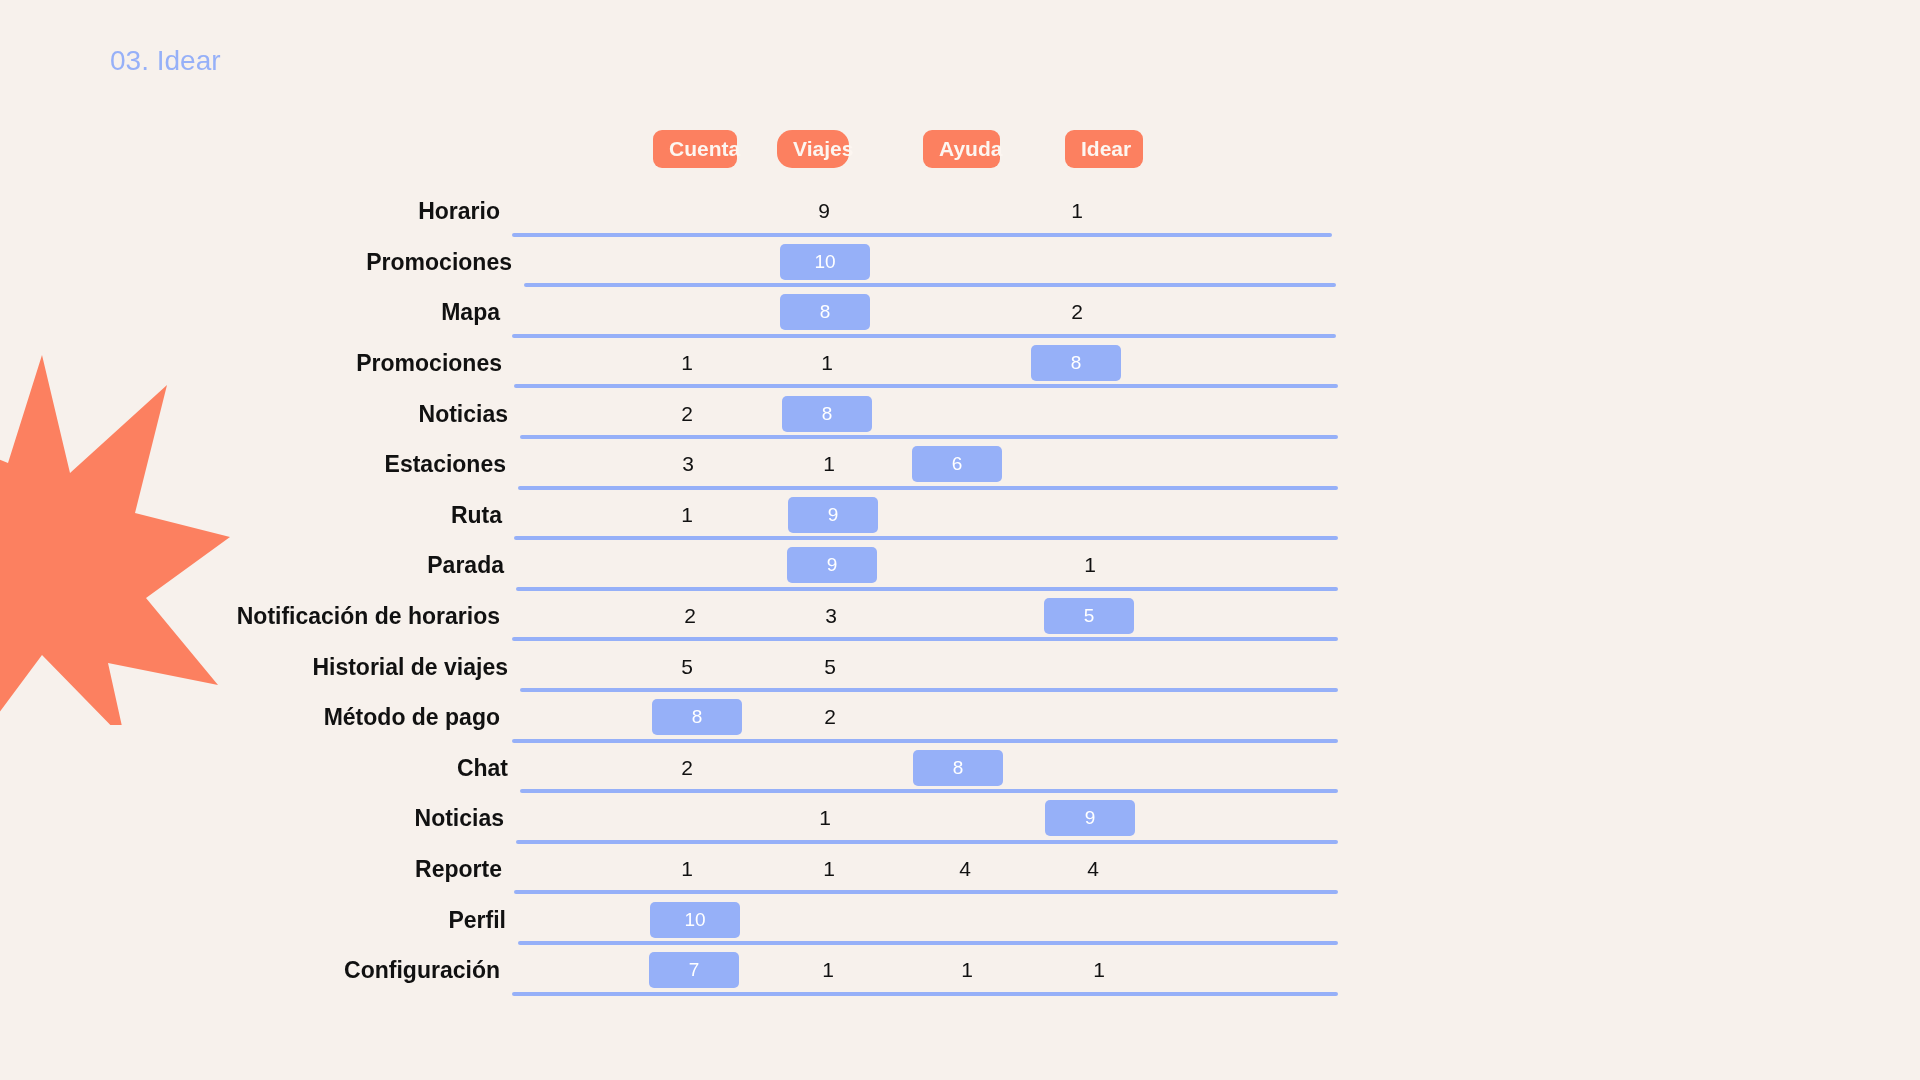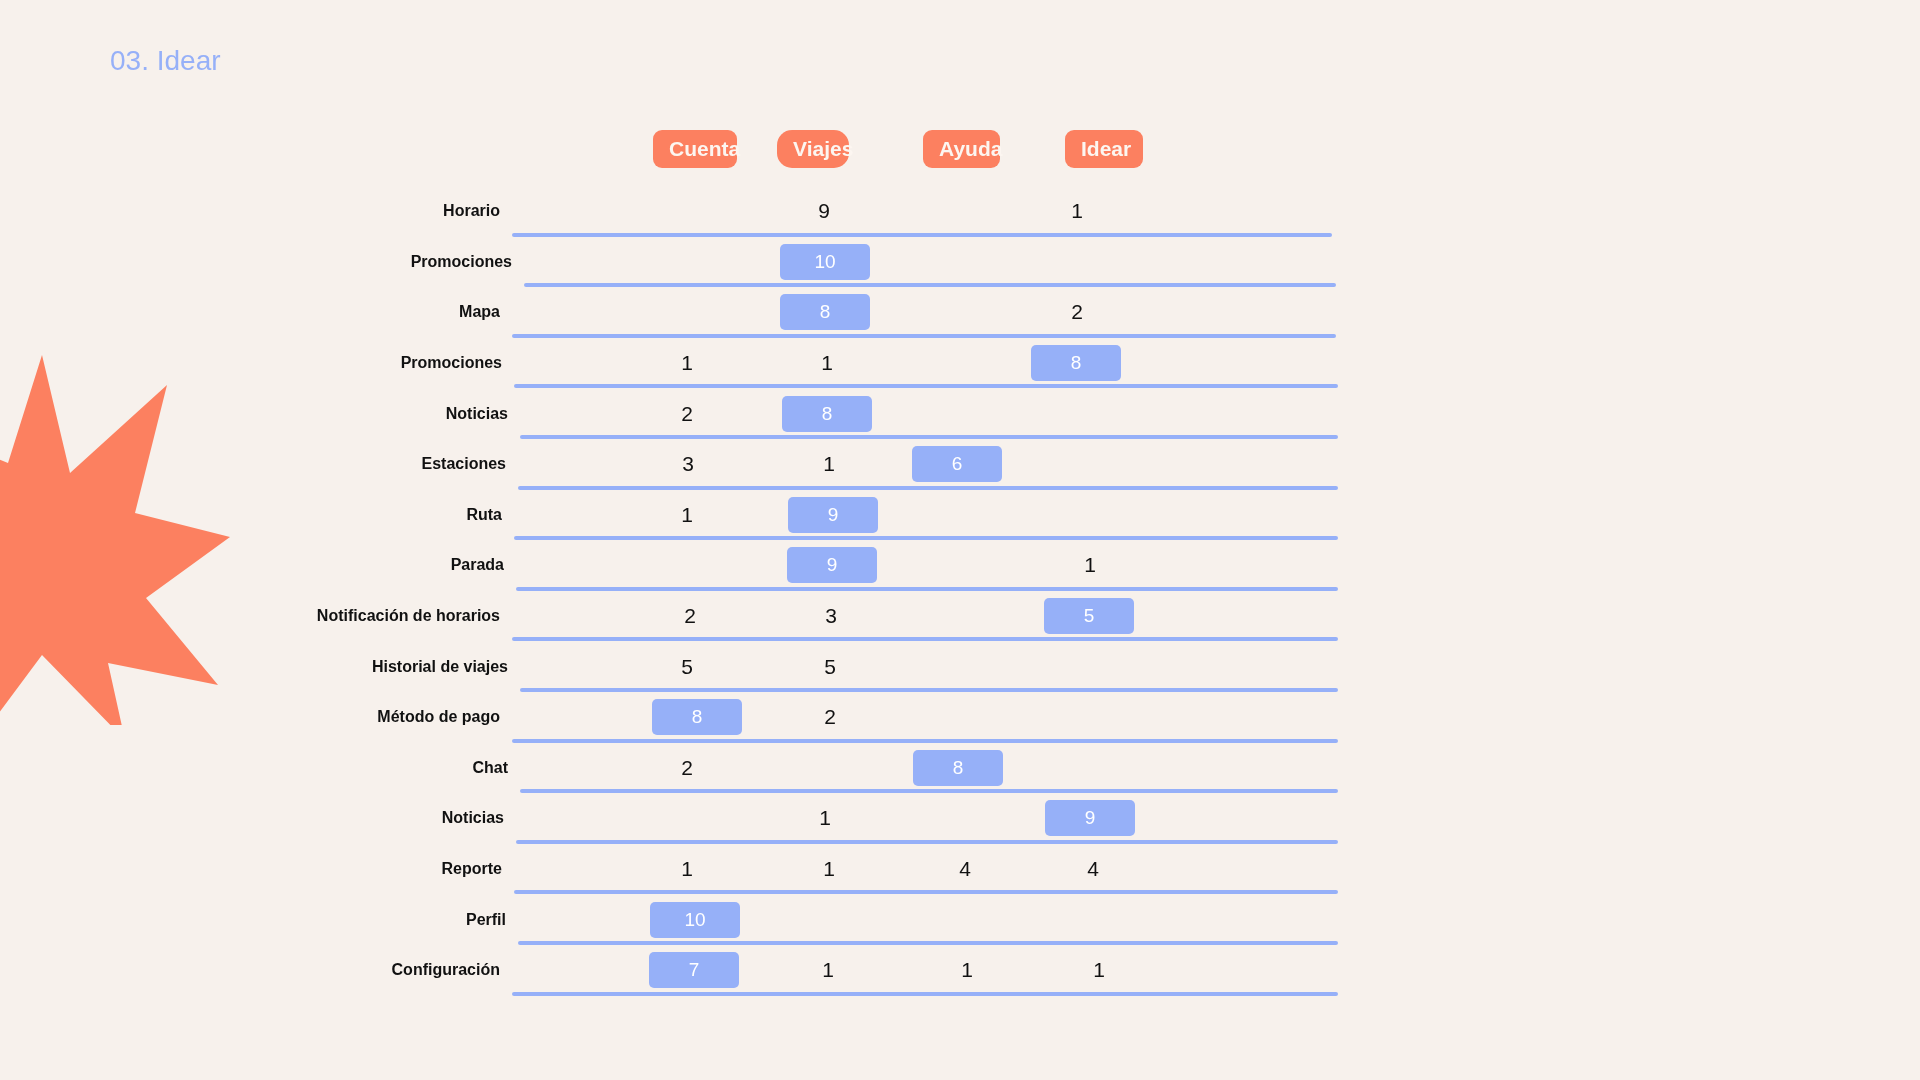--- a/index.html
+++ b/index.html
@@ -87,21 +87,21 @@
     background: #96B0F8;
     border-radius: 2px;
   }
   .row-label {
     position: absolute;
     right: 100%;
     margin-right: 12px;
     top: 50%;
     transform: translateY(-50%);
     white-space: nowrap;
-    font-size: 16px;
+    font-size: 23px;
     font-weight: bold;
     color: #111111;
   }
   .label-anchor {
     position: absolute;
     left: 0;
     top: 0;
     bottom: 0;
     width: 0;
   }

